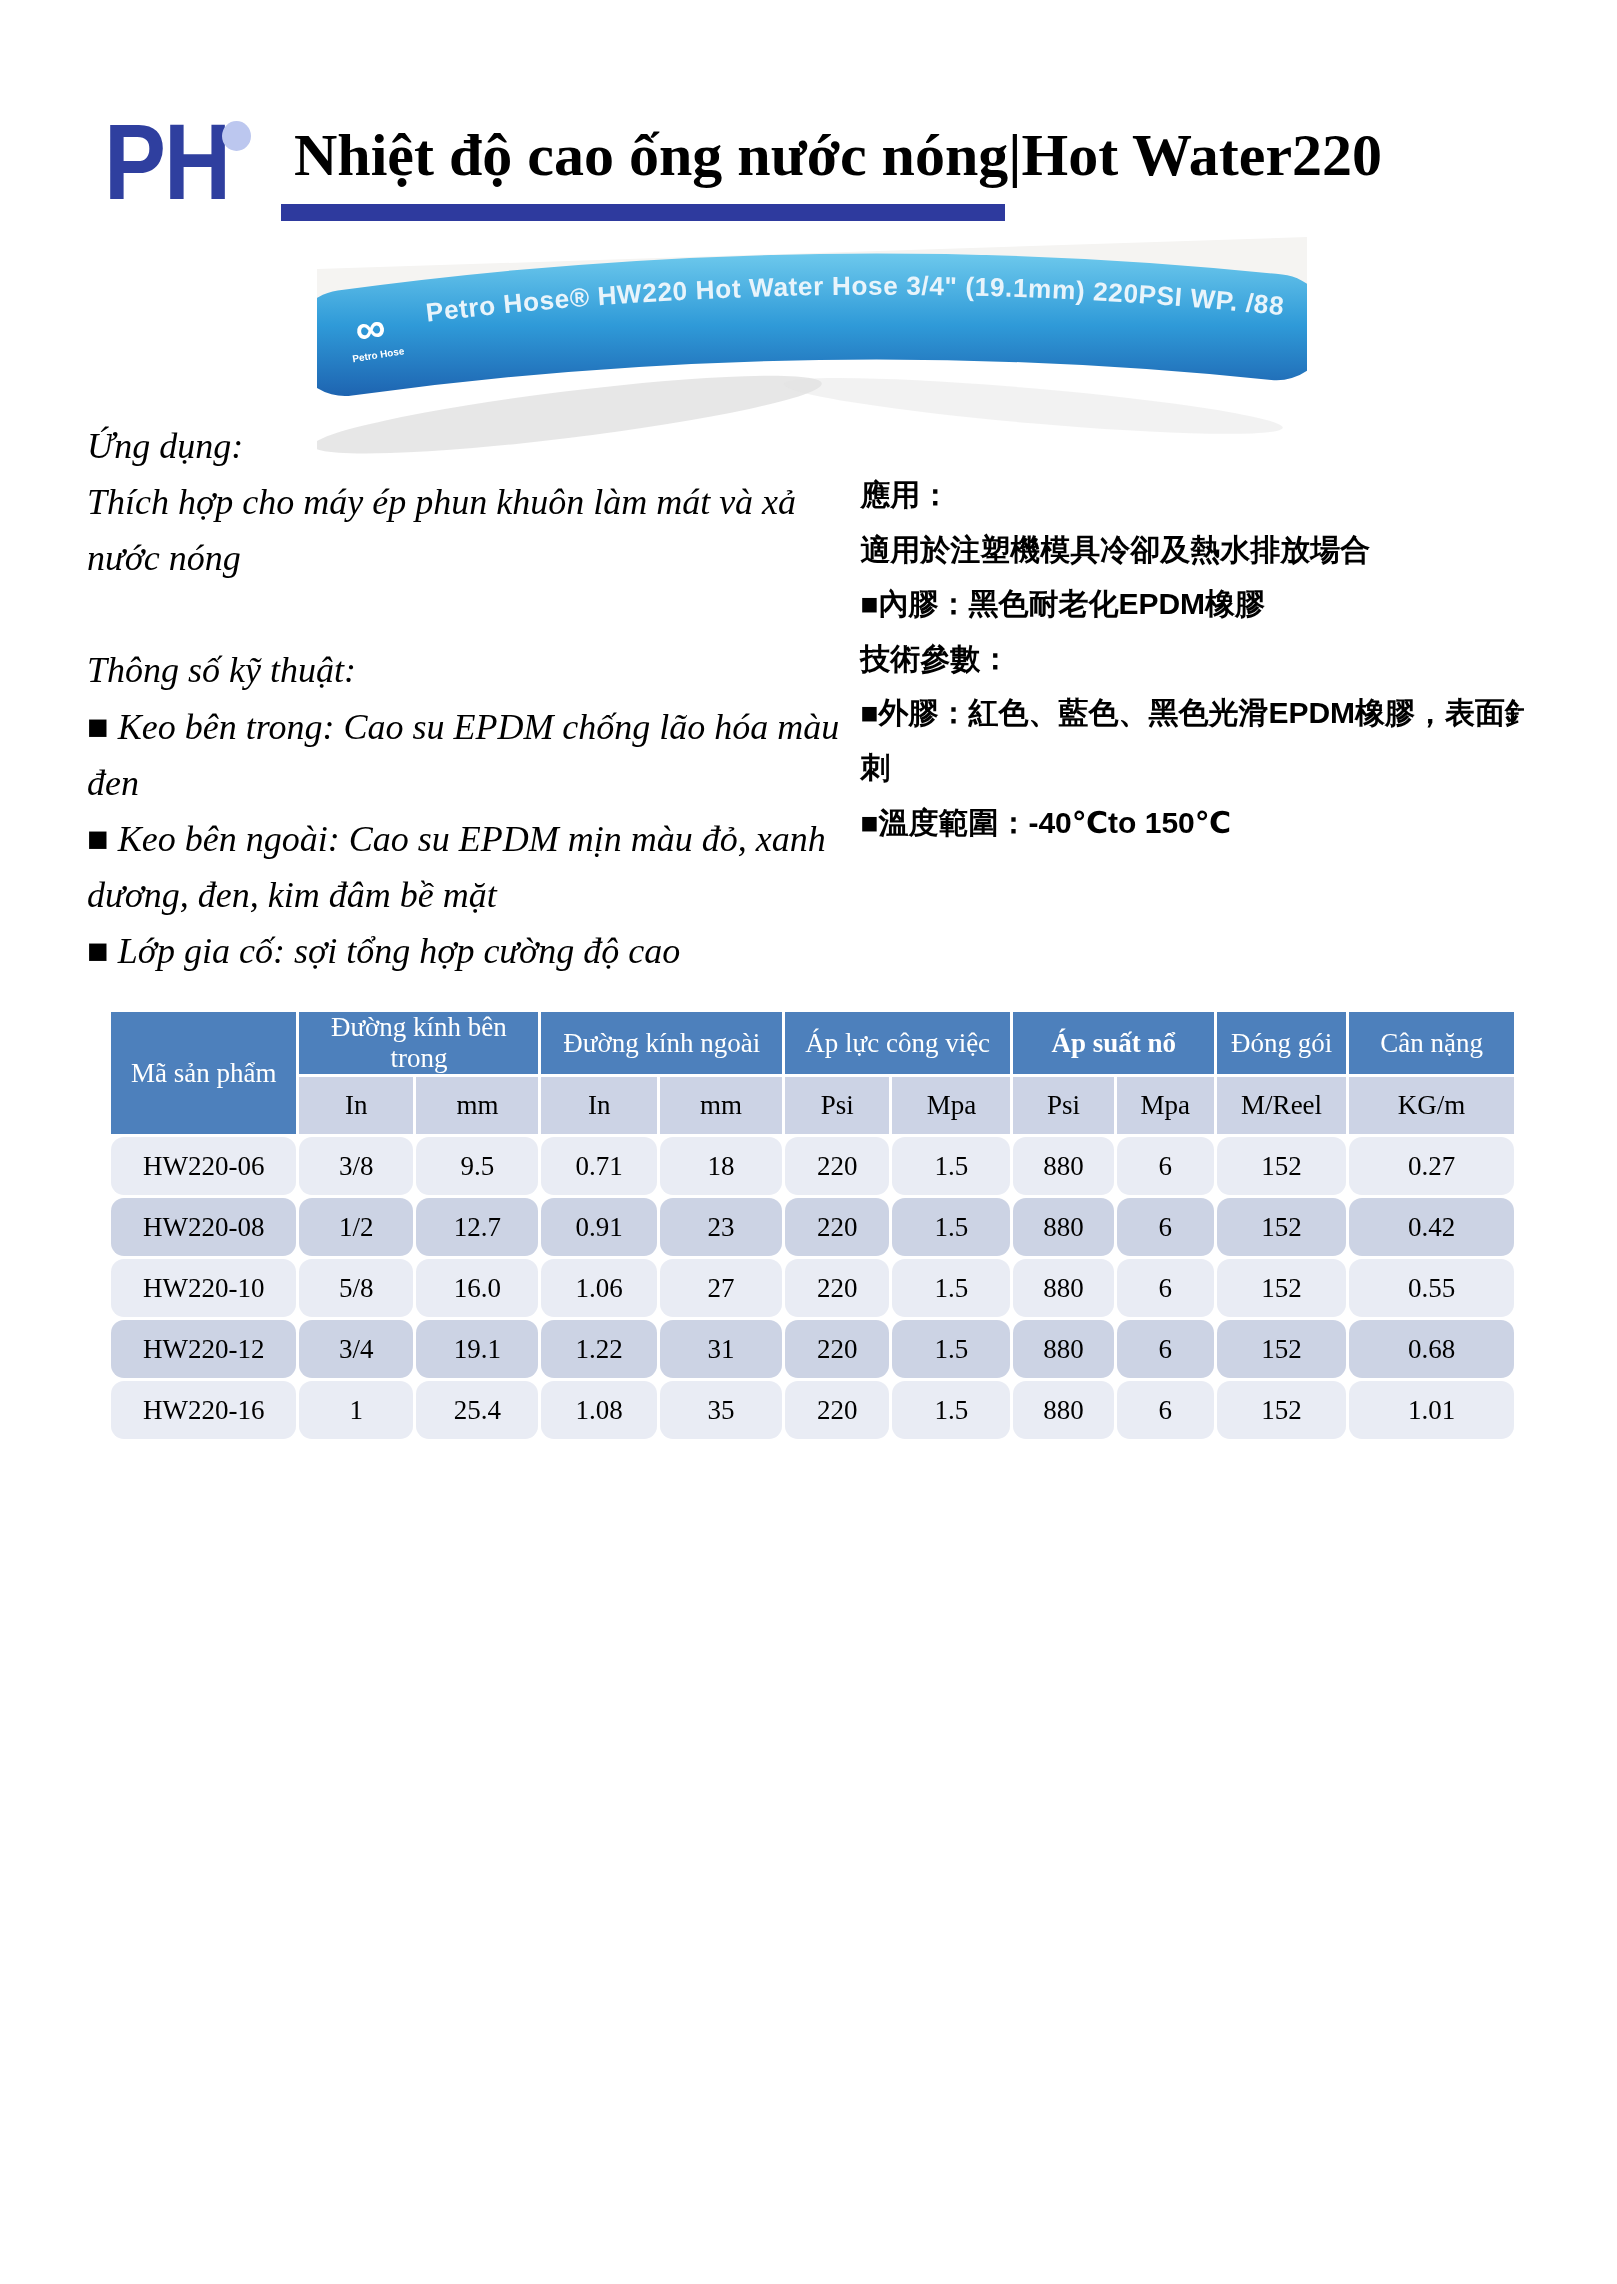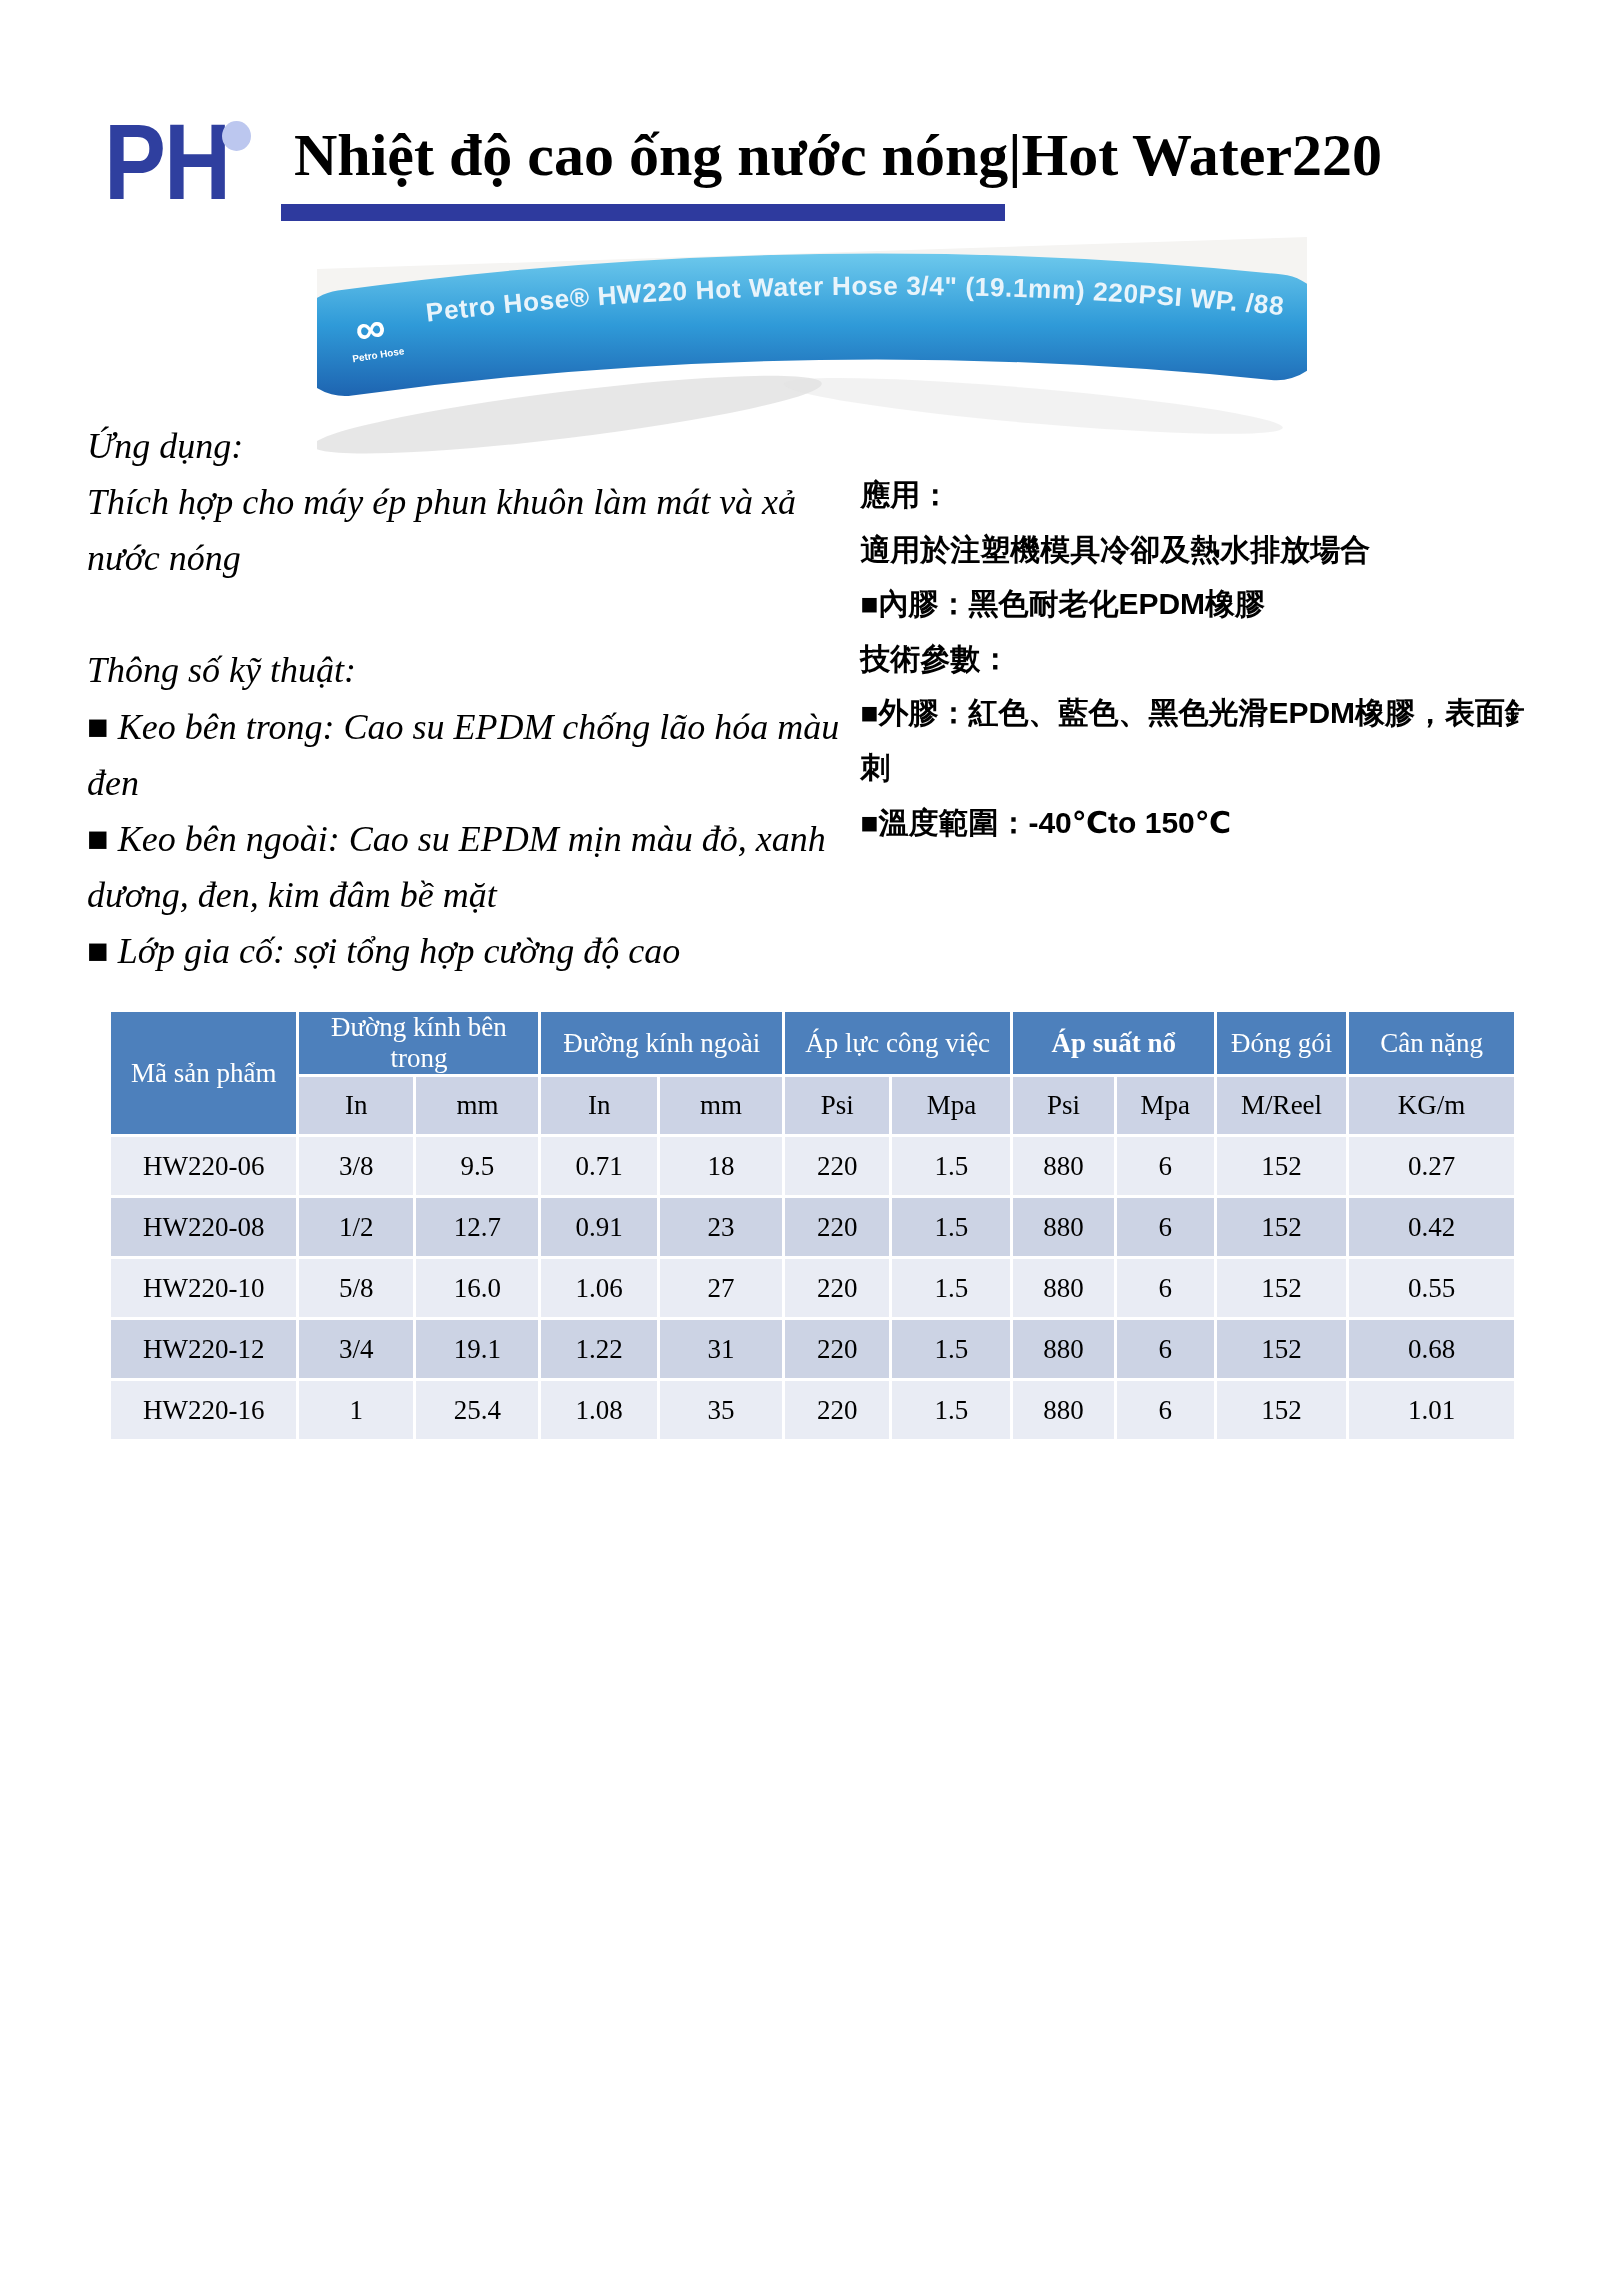--- a/index.html
+++ b/index.html
@@ -31,21 +31,21 @@
   .col-right p{margin:0;}
 
   
   .table-wrap{position:absolute;left:108px;top:1009px;width:1409px;}
   table.spec{width:100%;border-collapse:separate;border-spacing:3.5px;background:#ffffff;}
   table.spec th,table.spec td{text-align:center;vertical-align:middle;font-weight:normal;padding:0;}
   th.group{background:#4d80bc;color:#ffffff;font-size:27px;height:56px;}
   th.group.bold{font-weight:bold;}
   th.product{background:#4d80bc;color:#ffffff;font-size:27px;}
   th.sub{background:#ccd3e5;color:#000;font-size:27px;height:57px;}
-  table.spec td{font-size:27px;height:58px;}
+  table.spec td{font-size:27px;height:58px;border-radius:13px;}
   tr.row-light td{background:#e9ecf4;}
   tr.row-dark td{background:#ccd3e4;}
 </style>
 </head>
 <body>
 
 <div class="page">
 
   <div class="logo">
     <span class="logo-text">PH</span>

